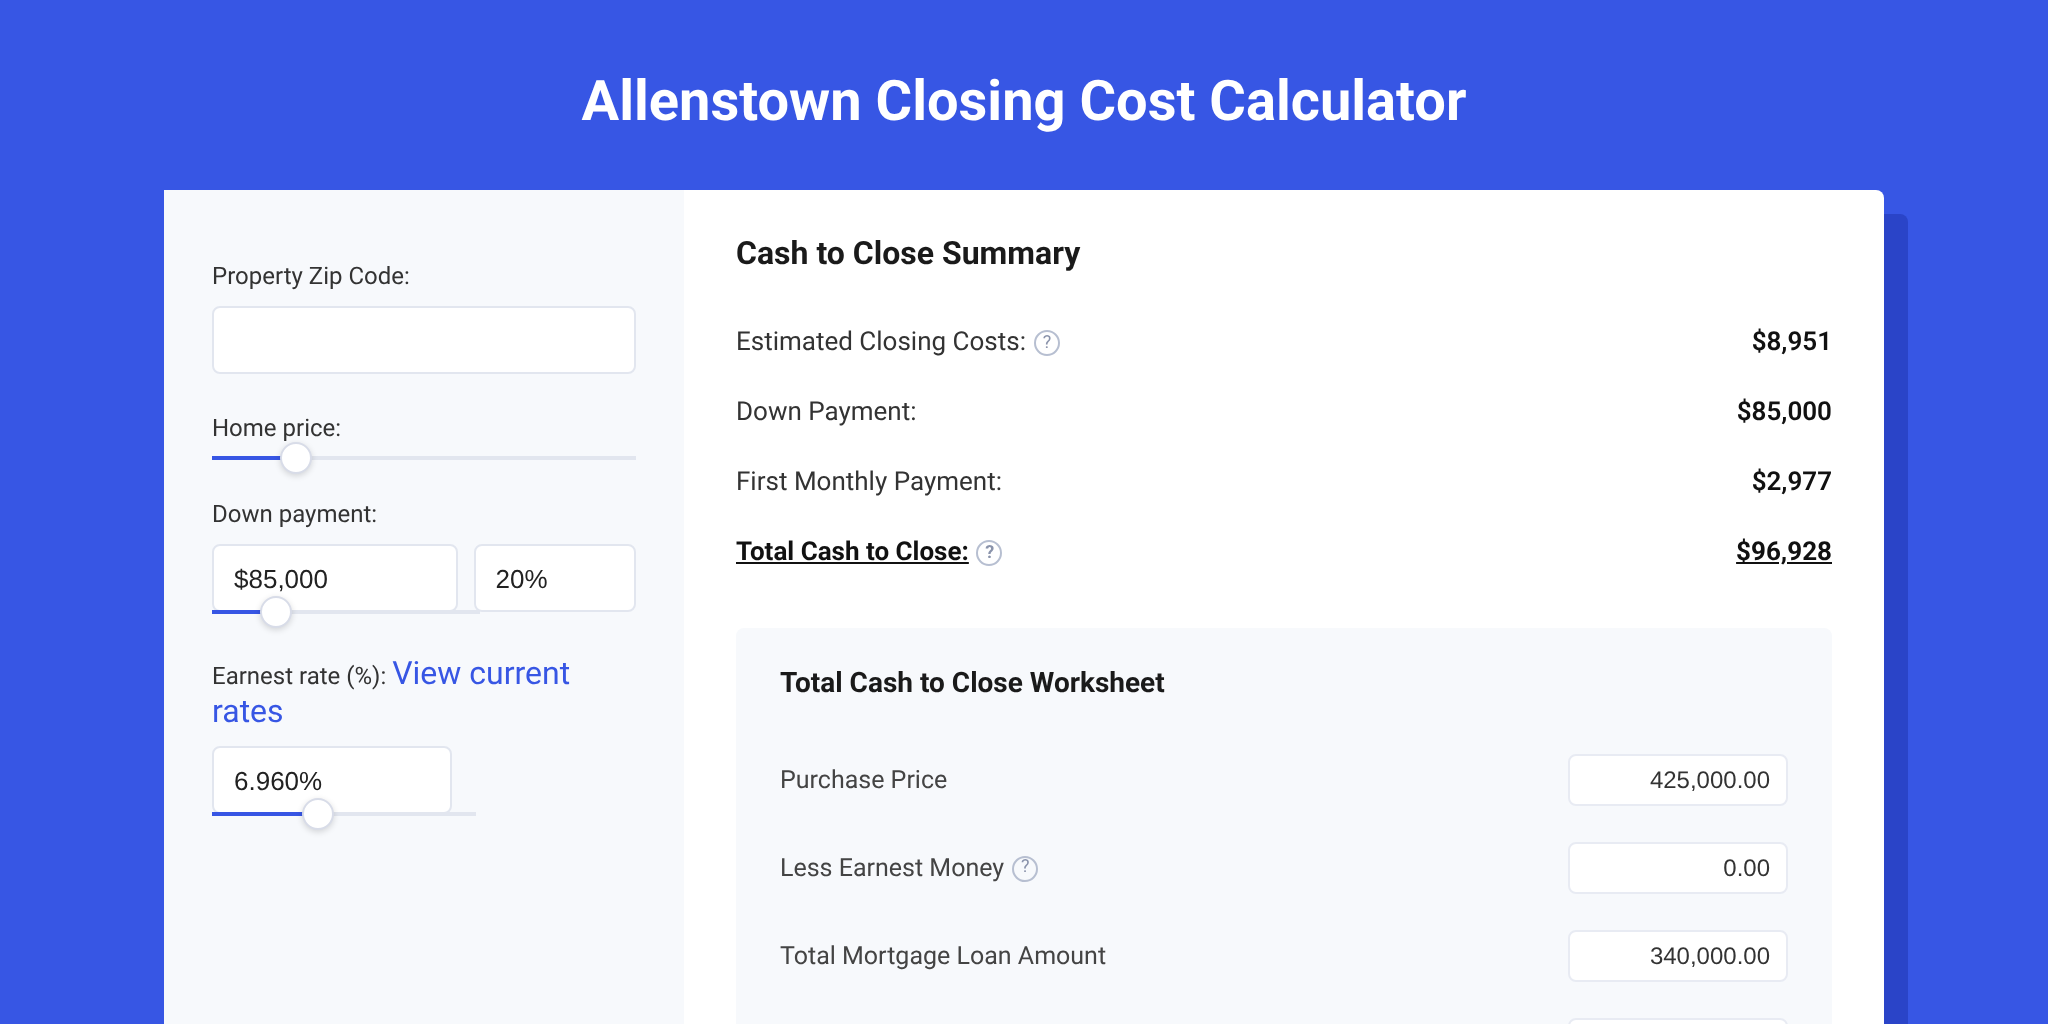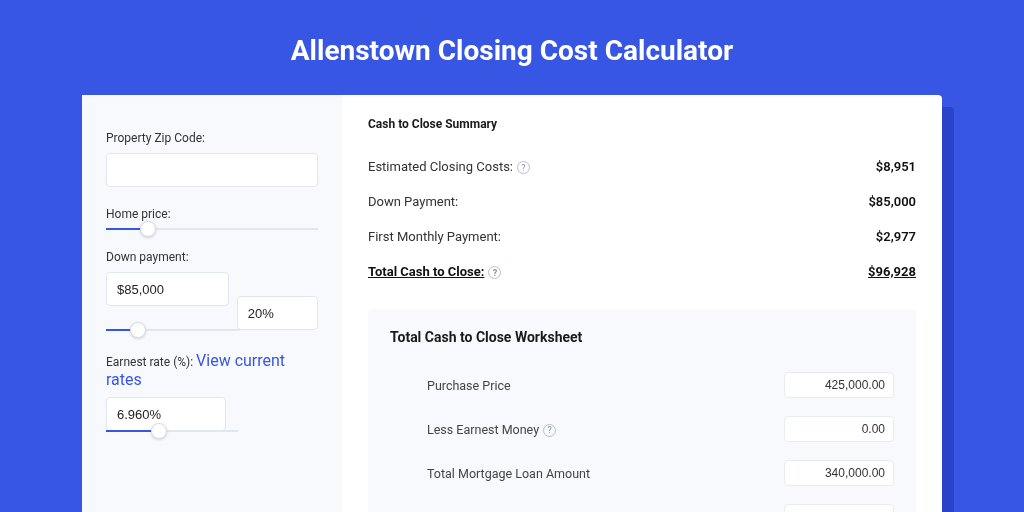--- a/index.html
+++ b/index.html
@@ -46,21 +46,21 @@
     height: 34px;
     border: 1px solid #e2e6ef;
     border-radius: 4px;
     background: #ffffff;
     padding: 0 10px;
     font-size: 13px;
     color: #222;
   }
   .dp-row { display: flex; gap: 8px; }
   .dp-amount { flex: 1.7; }
-  .dp-pct { flex: 1; margin-top: 24px; }
+  .dp-pct { flex: 1; }
   .slider-track {
     position: relative;
     height: 2px;
     background: #e2e6ef;
     margin-top: -1px;
   }
   .slider-fill {
     position: absolute;
     left: 0; top: 0; bottom: 0;
     background: #3756e4;
@@ -70,21 +70,21 @@
     top: 50%;
     width: 16px; height: 16px;
     border-radius: 50%;
     background: #ffffff;
     border: 1px solid #d8dce8;
     box-shadow: 0 1px 3px rgba(0,0,0,0.15);
     transform: translate(-50%, -50%);
   }
   .link { color: #3756e4; text-decoration: none; font-size: 16px; }
   .summary-title {
-    font-size: 12px;
+    font-size: 16px;
     font-weight: 700;
     margin-bottom: 18px;
   }
   .summary-row {
     display: flex;
     justify-content: space-between;
     align-items: center;
     font-size: 13px;
     color: #333;
     padding: 10px 0;
@@ -116,21 +116,20 @@
     font-weight: 700;
     margin-bottom: 18px;
   }
   .ws-row {
     display: flex;
     justify-content: space-between;
     align-items: center;
     font-size: 12.5px;
     color: #444;
     padding: 9px 0;
-    margin-left: 37px;
   }
   .ws-input {
     width: 110px;
     height: 26px;
     border: 1px solid #e8ebf3;
     border-radius: 4px;
     background: #ffffff;
     text-align: right;
     padding: 0 8px;
     font-size: 12px;

